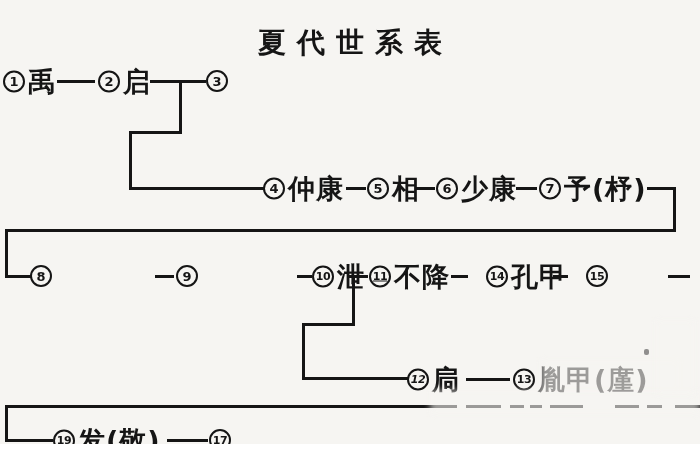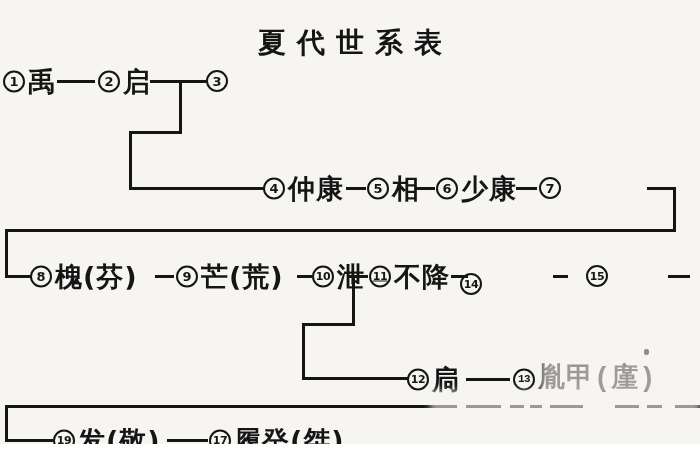--- a/index.html
+++ b/index.html
@@ -91,58 +91,57 @@
       <div class="person" style="left: 367px; top: 188px;">
         <span class="cnum" style="border-color: rgb(21, 21, 21);">5</span>
         <span class="pname">相</span>
       </div>
       <div class="person" style="left: 436px; top: 188px;">
         <span class="cnum" style="border-color: rgb(21, 21, 21);">6</span>
         <span class="pname">少康</span>
       </div>
       <div class="person" style="left: 539px; top: 188px;">
         <span class="cnum" style="border-color: rgb(21, 21, 21);">7</span>
+        <span class="pname">予(杼)</span>
       </div>
       <div class="person" style="left: 30px; top: 276px;">
         <span class="cnum" style="border-color: rgb(21, 21, 21);">8</span>
-        <span class="pname">槐(芬)</span>
       </div>
       <div class="person" style="left: 176px; top: 276px;">
         <span class="cnum" style="border-color: rgb(21, 21, 21);">9</span>
-        <span class="pname">芒(荒)</span>
       </div>
       <div class="person" style="left: 312px; top: 276px;">
         <span class="cnum two" style="border-color: rgb(21, 21, 21);">10</span>
         <span class="pname">泄</span>
       </div>
       <div class="person" style="left: 369px; top: 276px;">
         <span class="cnum two" style="border-color: rgb(21, 21, 21); text-decoration: underline;">11</span>
         <span class="pname">不降</span>
       </div>
-      <div class="person" style="left: 460px; top: 276px; margin-top: 8px;">
+      <div class="person" style="left: 486px; top: 276px;">
         <span class="cnum two" style="border-color: rgb(21, 21, 21);">14</span>
+        <span class="pname">孔甲</span>
       </div>
       <div class="person" style="left: 570px; top: 276px; margin-left: 16px;">
         <span class="cnum two" style="border-color: rgb(21, 21, 21);">15</span>
       </div>
       <div class="person" style="left: 407px; top: 379px;">
-        <span class="cnum two" style="border-color: rgb(21, 21, 21);">12</span>
+        <span class="cnum two" style="border-color: rgb(21, 21, 21); font-style: italic;">12</span>
         <span class="pname">扃</span>
       </div>
-      <div class="person" style="left: 513px; top: 379px; font-family: Liberation Mono, monospace;">
+      <div class="person" style="left: 513px; top: 379px;">
         <span class="cnum two" style="border-color: rgb(21, 21, 21);">13</span>
         <span class="pname">胤甲(廑)</span>
       </div>
       <div class="person" style="left: 53px; top: 440px;">
         <span class="cnum two" style="border-color: rgb(21, 21, 21);">19</span>
         <span class="pname">发(敬)</span>
       </div>
       <div class="person" style="left: 209px; top: 440px;">
         <span class="cnum two" style="border-color: rgb(21, 21, 21);">17</span>
-        <span class="pname">履癸(桀)</span>
       </div>
     </div>
   <div id="smudges">
       <div class="smudge" style="left: 540px; top: 360px; width: 140px; height: 32px; background: rgba(246, 245, 242, 0.6);"></div>
       <div class="smudge" style="left: 430px; top: 390px; width: 270px; height: 24px; background: rgba(246, 245, 242, 0.6);"></div>
       <div class="smudge" style="left: 655px; top: 320px; width: 40px; height: 75px; background: rgba(246, 245, 242, 0.6);"></div>
     </div>
 </div>
 
 </body></html>

